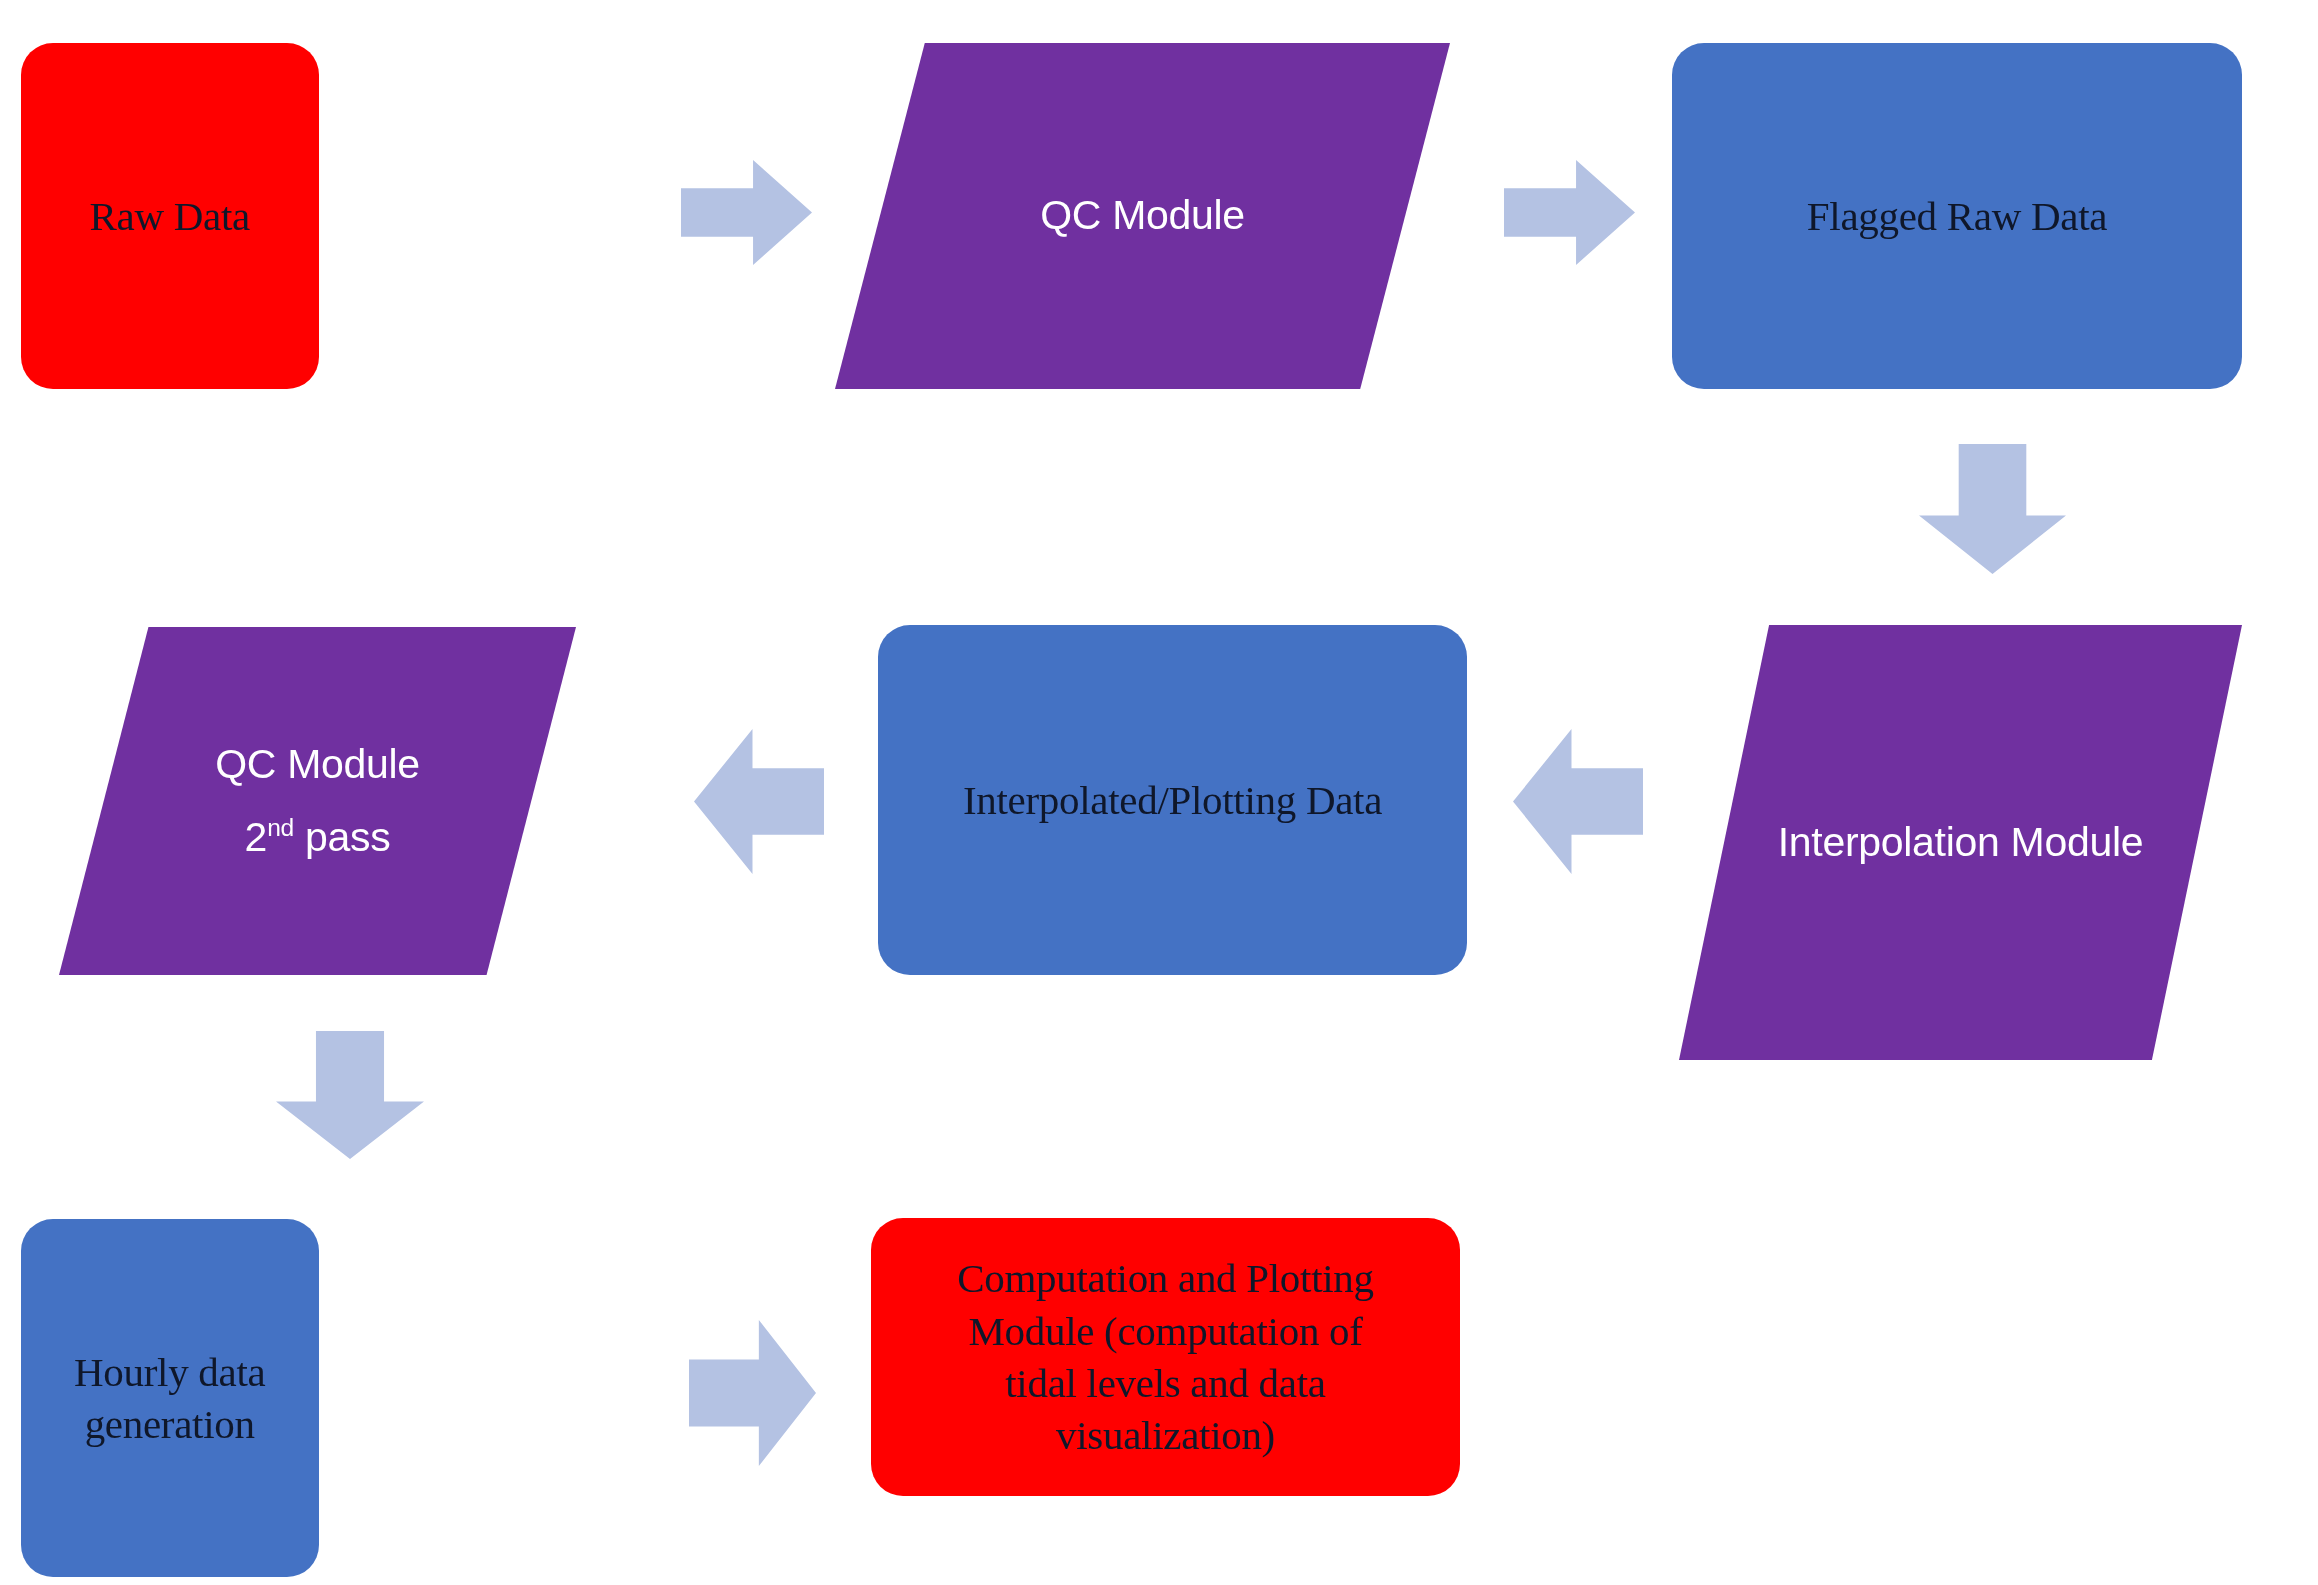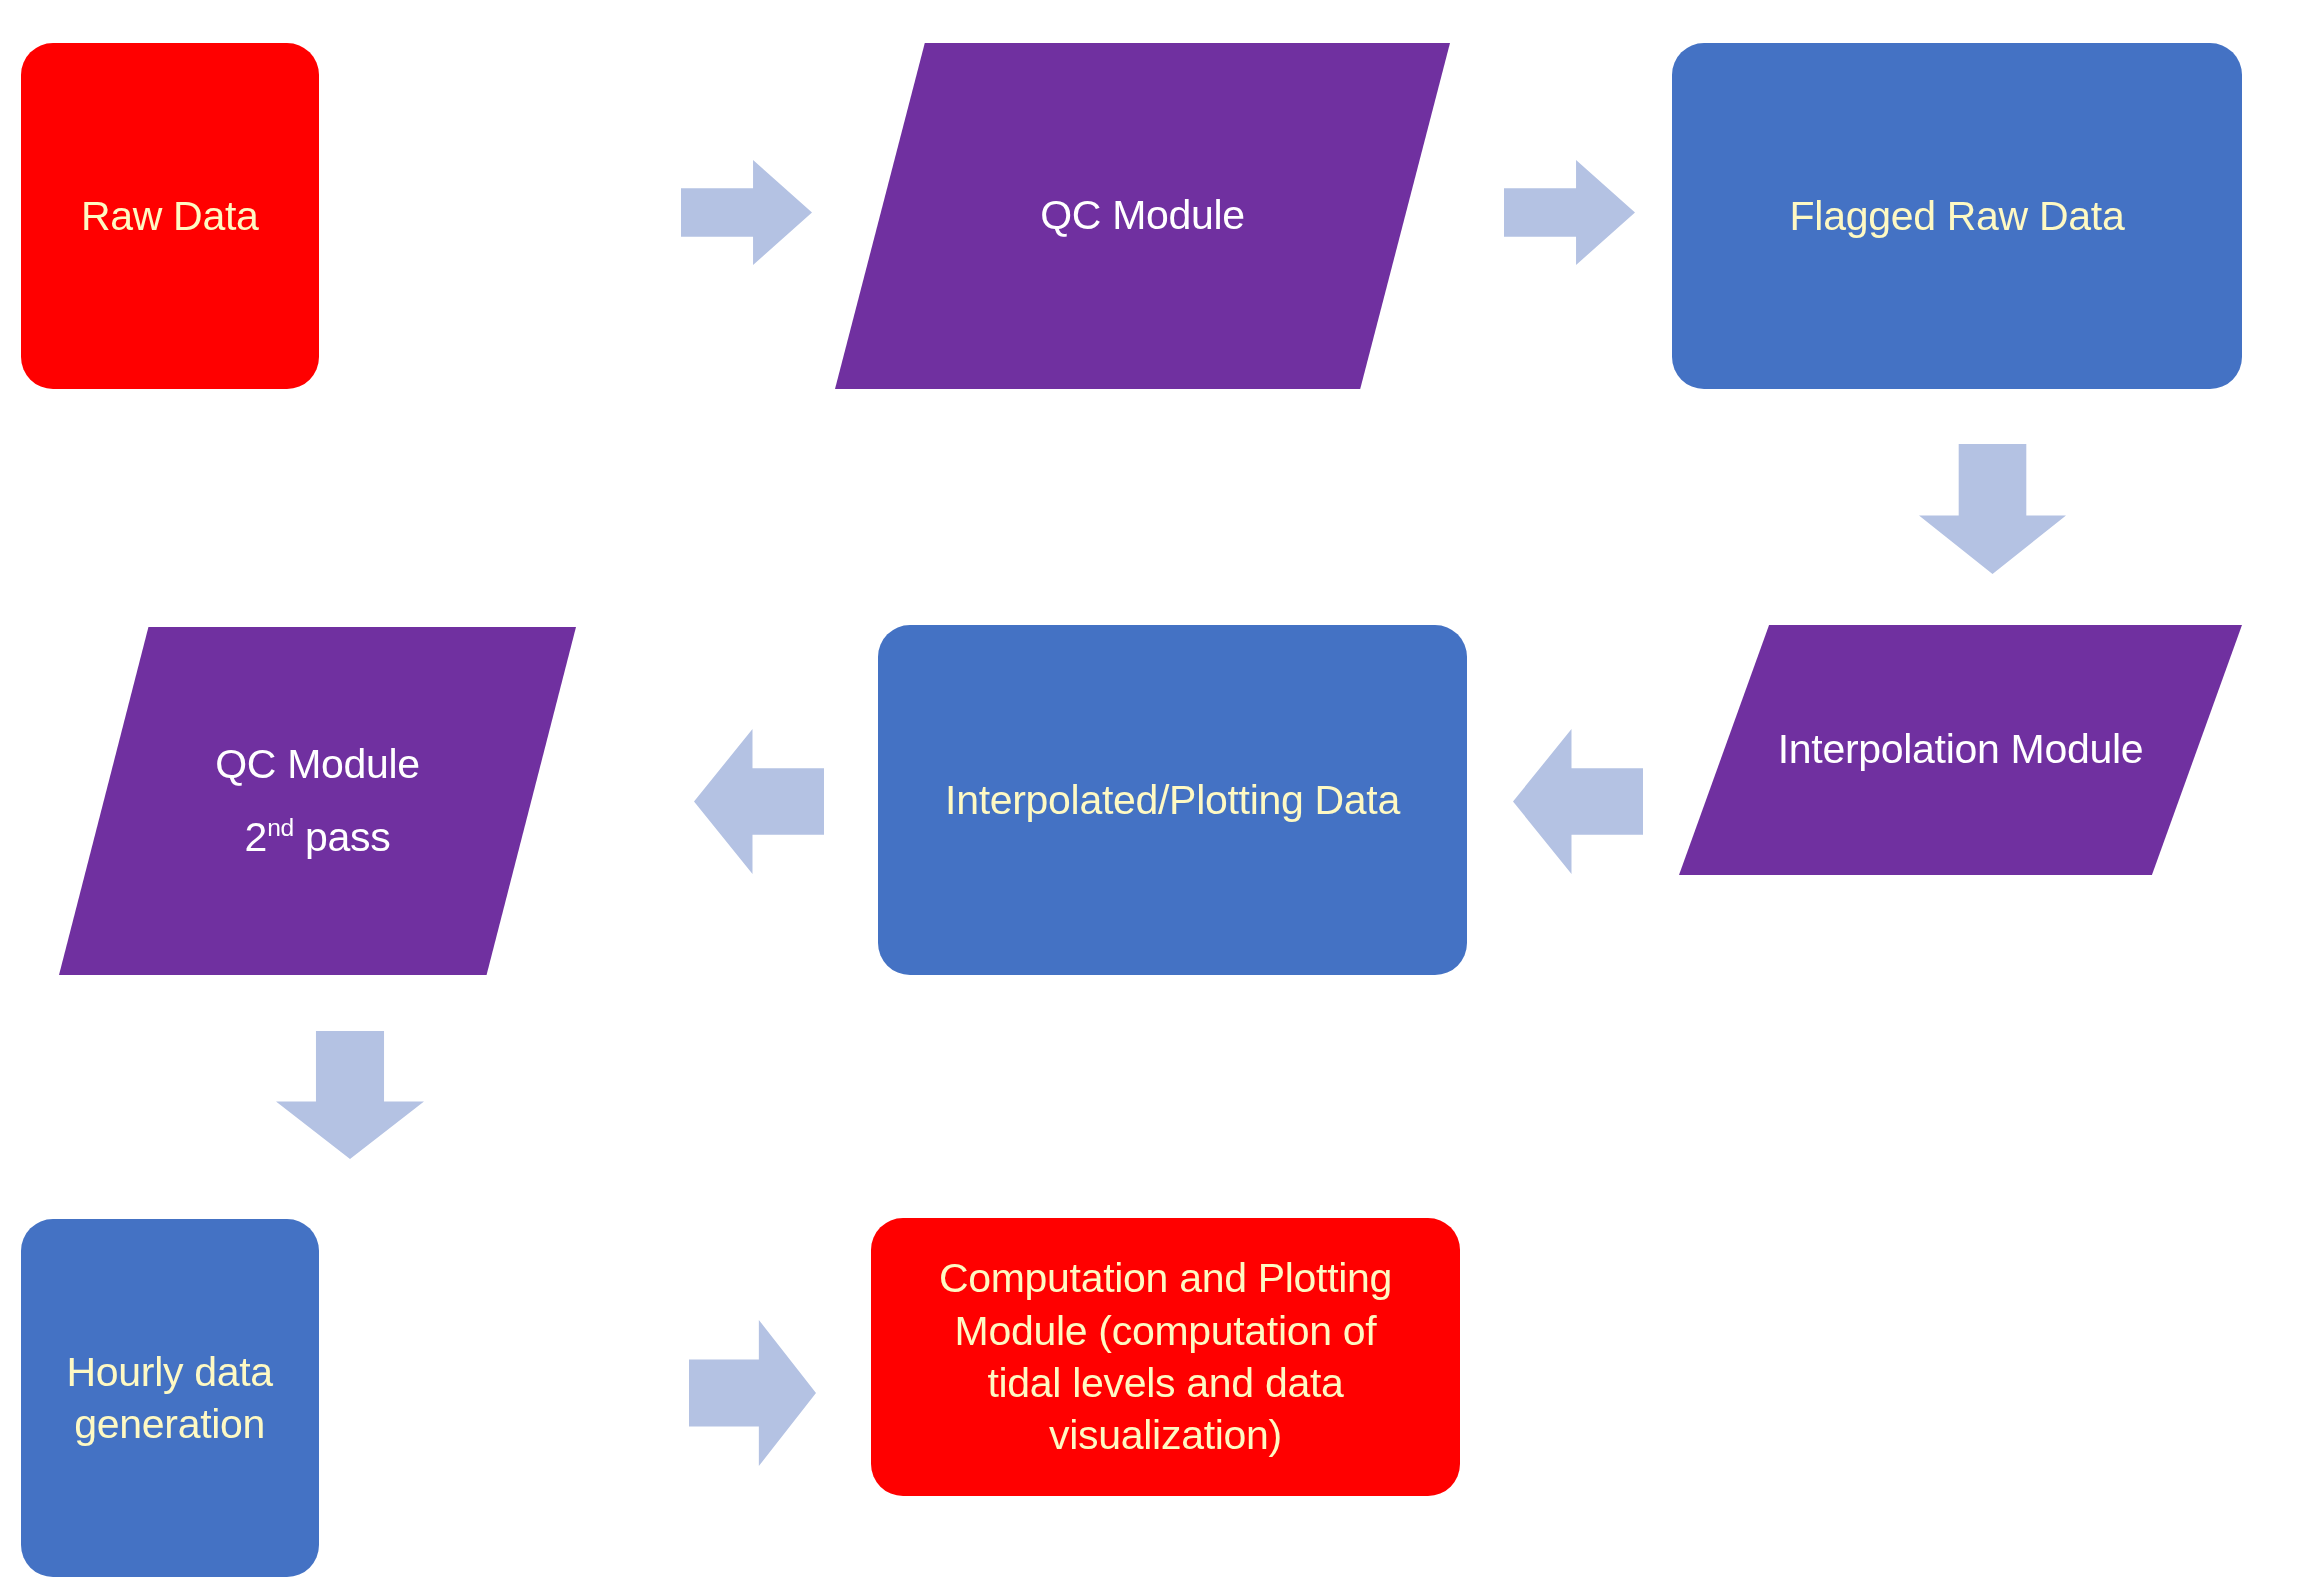--- a/index.html
+++ b/index.html
@@ -20,22 +20,22 @@
     background: #FFFFFF;
   }
 
   
   .node {
     position: absolute;
     box-sizing: border-box;
     display: flex;
     align-items: center;
     text-align: center;
-    color: #fef9c3;
-    font-family: Liberation Sans, sans-serif;
+    color: #0f172a;
+    font-family: Liberation Serif, serif;
     line-height: 1.28;
     letter-spacing: -0.3px;
   }
   .node .label {
     width: 100%;
     padding: 0 18px;
     box-sizing: border-box;
   }
 
   
@@ -122,21 +122,21 @@
   </div>
 
   <div class="arrow arrow-left" style="left:694px; top:729px; width:130px; height:145px;"></div>
 
   <div class="node rect blue" style="left:878px; top:625px; width:589px; height:350px; font-size:41px;">
     <span class="label" style="padding:0 48px;">Interpolated/Plotting Data</span>
   </div>
 
   <div class="arrow arrow-left" style="left:1513px; top:729px; width:130px; height:145px;"></div>
 
-  <div class="para-wrap" style="left:1679px; top:625px; width:563px; height:250px;">
+  <div class="para-wrap" style="left:1679px; top:625px; width:563px; height:435px;">
     <div class="para-shape" style="clip-path: polygon(16.0% 0%, 100% 0%, 84.0% 100%, 0% 100%);"></div>
     <div class="para-text" style="font-size:41px;">
       <span style="width:100%; padding:0 90px; box-sizing:border-box;">Interpolation Module</span>
     </div>
   </div>
 
   <div class="arrow arrow-down" style="left:276px; top:1031px; width:148px; height:128px;"></div>
 
   <div class="node rect blue" style="left:20.7px; top:1219px; width:298px; height:358px; font-size:41px;">
     <span class="label" style="padding:0 9.6px;">Hourly data generation</span>

